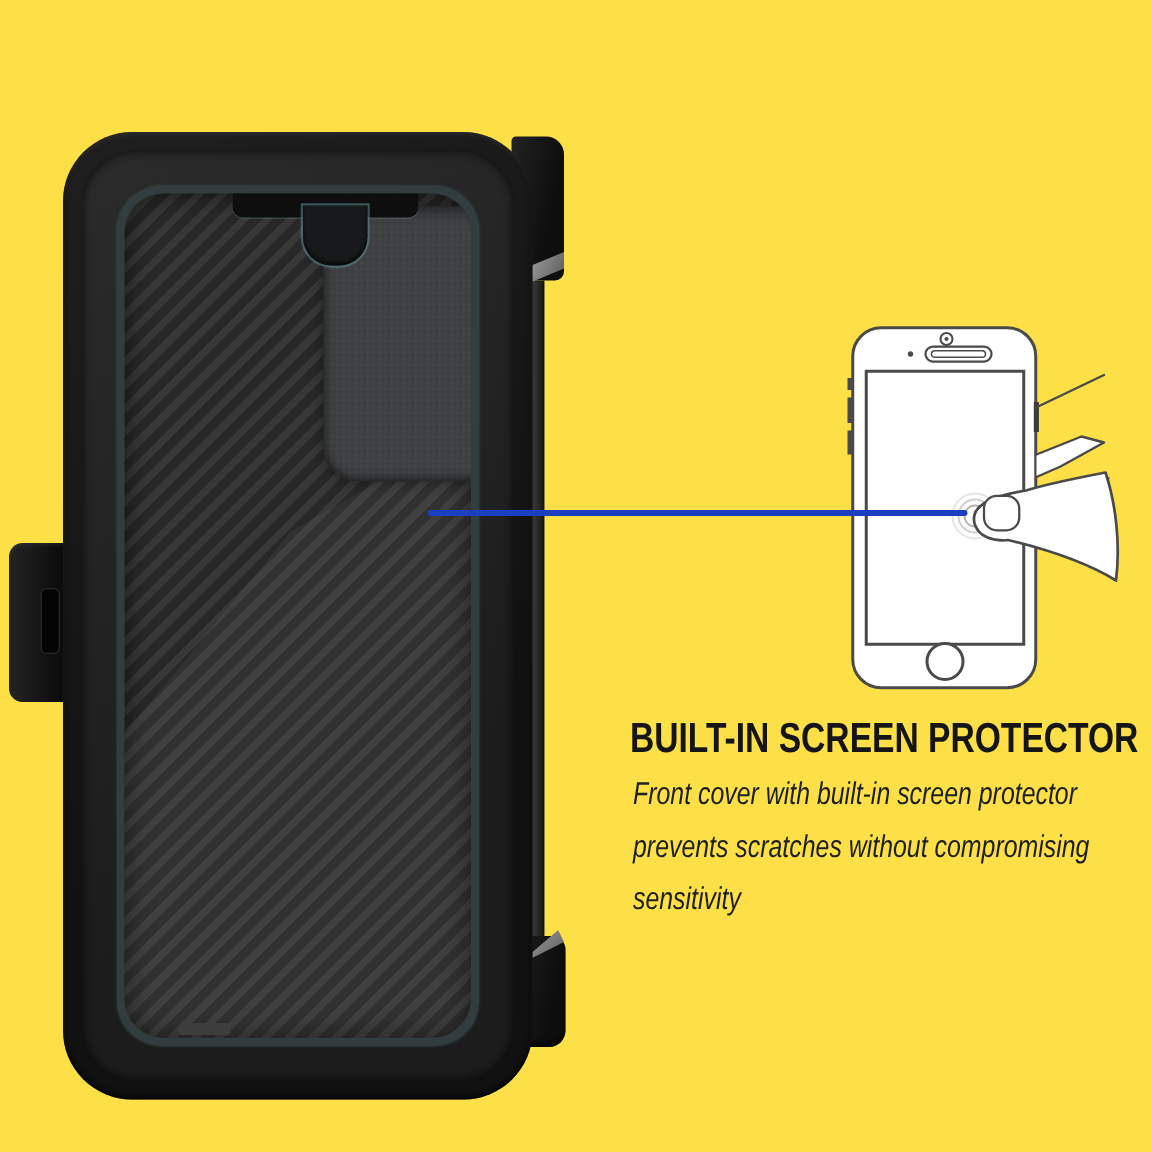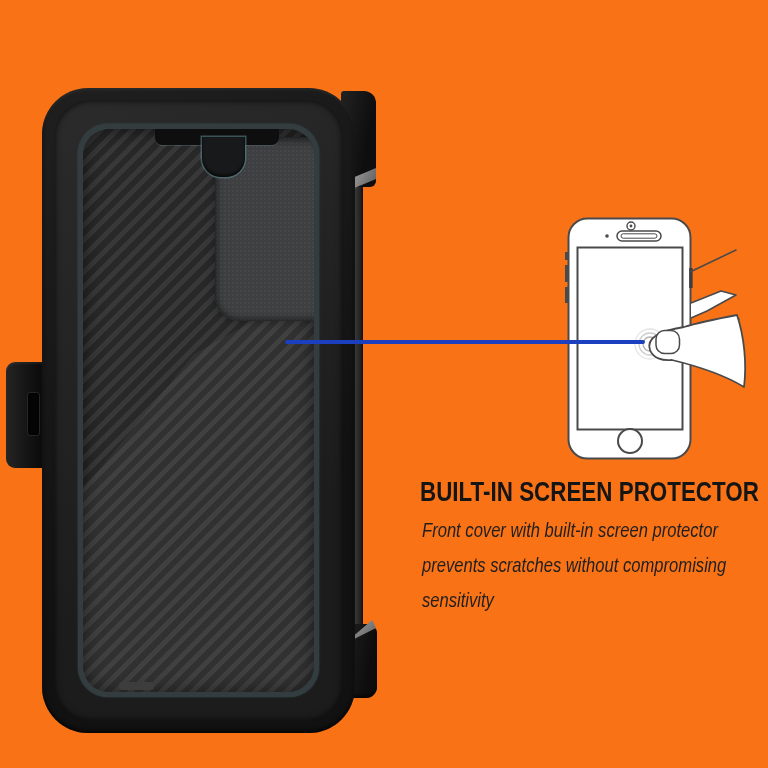--- a/index.html
+++ b/index.html
@@ -1,18 +1,18 @@
 <!DOCTYPE html>
 <html><head>
 <meta charset="utf-8">
 <style>
   * { margin:0; padding:0; box-sizing:border-box; }
   html,body { width:768px; height:768px; background:#ffffff; overflow:hidden;
               font-family:"Liberation Sans", sans-serif; }
-  .stage { position:relative; width:768px; height:768px; background:#f97316; }
+  .stage { position:relative; width:768px; height:768px; background:#fde047; }
 
   
   .belt-clip { position:absolute; left:6px; top:362px; width:42px; height:106px; z-index:1;
                background:linear-gradient(90deg,#242424,#0c0c0c 80%);
                border-radius:9px 0 0 9px; box-shadow:inset 0 2px 2px rgba(255,255,255,.06); }
   .belt-clip-slot { position:absolute; left:22px; top:31px; width:11px; height:42px;
                     background:#050505; border-radius:3px;
                     box-shadow:inset 0 0 4px #000, 0 0 0 1px #262626; }
 
   .side-top { position:absolute; left:341px; top:91px; width:35px; height:96px; z-index:1;

